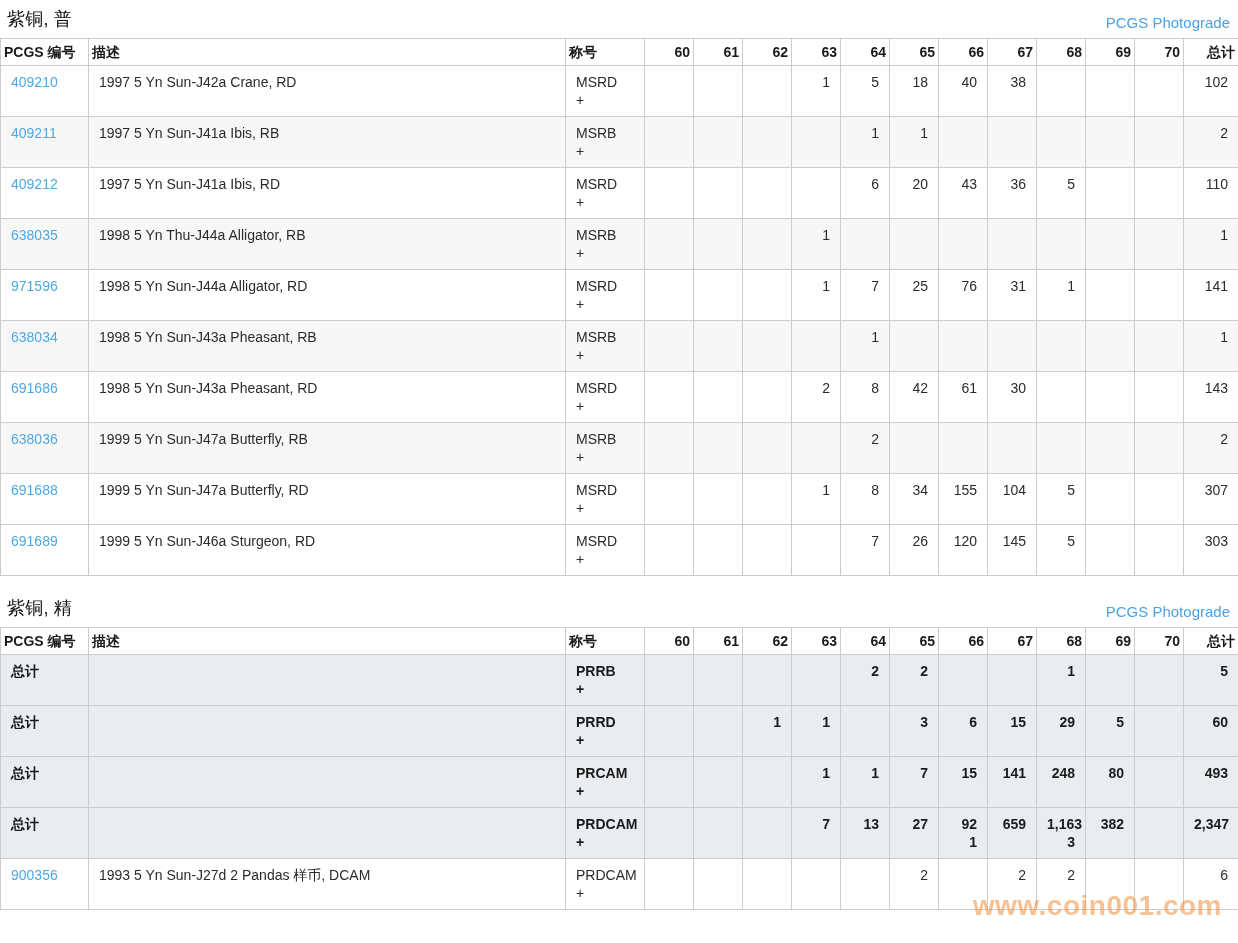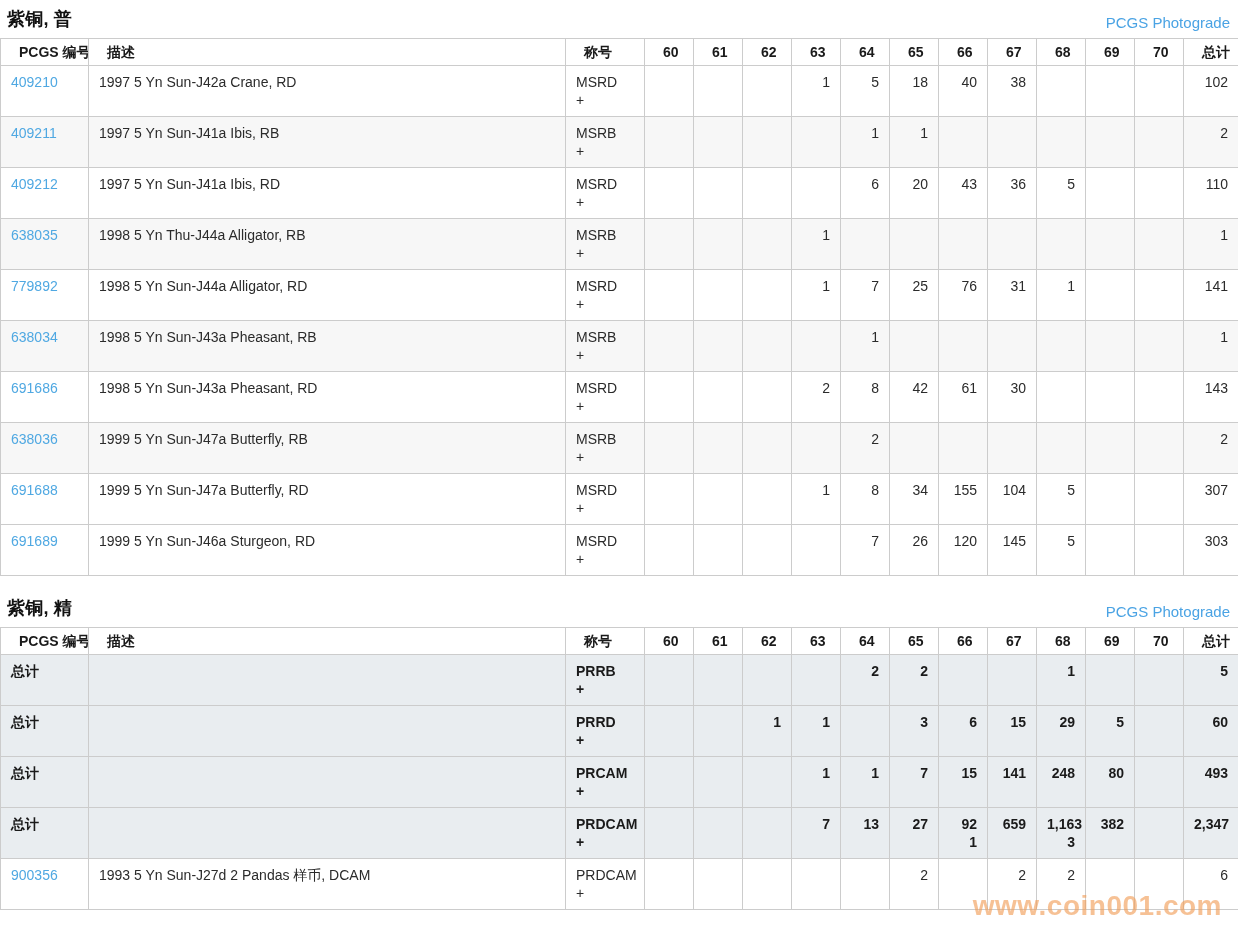--- a/index.html
+++ b/index.html
@@ -1,26 +1,26 @@
 <!DOCTYPE html>
 <html><head>
 <meta charset="utf-8">
 <style>
   * { box-sizing: border-box; }
   html,body { margin:0; padding:0; background:#fff; }
   body { font-family:"Liberation Sans", sans-serif; }
   .page { width:1238px; height:943px; position:relative; overflow:hidden; background:#fff; }
 
   .sec-head { display:flex; justify-content:space-between; align-items:flex-end; padding:7px 8px 7px 7px; }
-  .sec-title { font-size:18px; font-weight:bold; color:#111; letter-spacing:0.2px; }
+  .sec-title { font-size:18px; font-weight:normal; color:#111; letter-spacing:0.2px; }
   .pg-link { font-size:15px; color:#4aa3e4; text-decoration:none; cursor:pointer; }
 
   table { width:100%; border-collapse:collapse; table-layout:fixed; }
   th, td { border:1px solid #ccc; font-size:14px; line-height:18px; padding:7px 10px; vertical-align:top; color:#2b2b2b; overflow:hidden; }
-  thead th { padding:4px 18px; font-weight:bold; color:#1a1a1a; text-align:left; white-space:nowrap; }
+  thead th { padding:4px 3px; font-weight:bold; color:#1a1a1a; text-align:left; white-space:nowrap; }
   th.num, td.num { text-align:right; }
   tbody tr { background:#fff; }
   tbody tr.alt { background:#f7f7f7; }
   tbody tr.total-row { background:#e9edf0; }
   tbody tr.total-row td { font-weight:bold; color:#1a1a1a; }
   a.id-link { color:#4fa8e2; text-decoration:none; cursor:pointer; }
   .sec2 { margin-top:13px; }
 
   .wm { position:absolute; right:16px; top:890px; font-size:28px; font-weight:bold;
         color:#f29c55; opacity:0.62; letter-spacing:0.5px; pointer-events:none; }
@@ -147,21 +147,21 @@
               <td class="num"></td>
               <td class="num"></td>
               <td class="num"></td>
               <td class="num"></td>
               <td class="num"></td>
               <td class="num"></td>
               <td class="num"></td>
               <td class="num">1</td>
             </tr>
             <tr>
-              <td><a class="id-link" href="#">779892</a></td>
+              <td><a class="id-link" href="#">971596</a></td>
               <td>1998 5 Yn Sun-J44a Alligator, RD</td>
               <td>
                 <div>MSRD</div>
                 <div>+</div>
               </td>
               <td class="num"></td>
               <td class="num"></td>
               <td class="num"></td>
               <td class="num">1</td>
               <td class="num">7</td>

